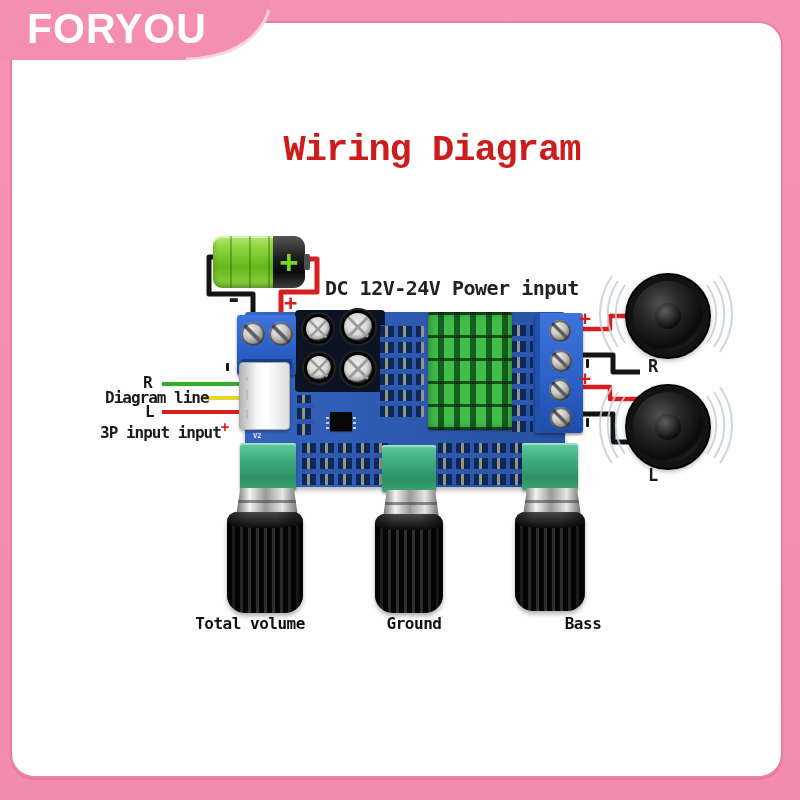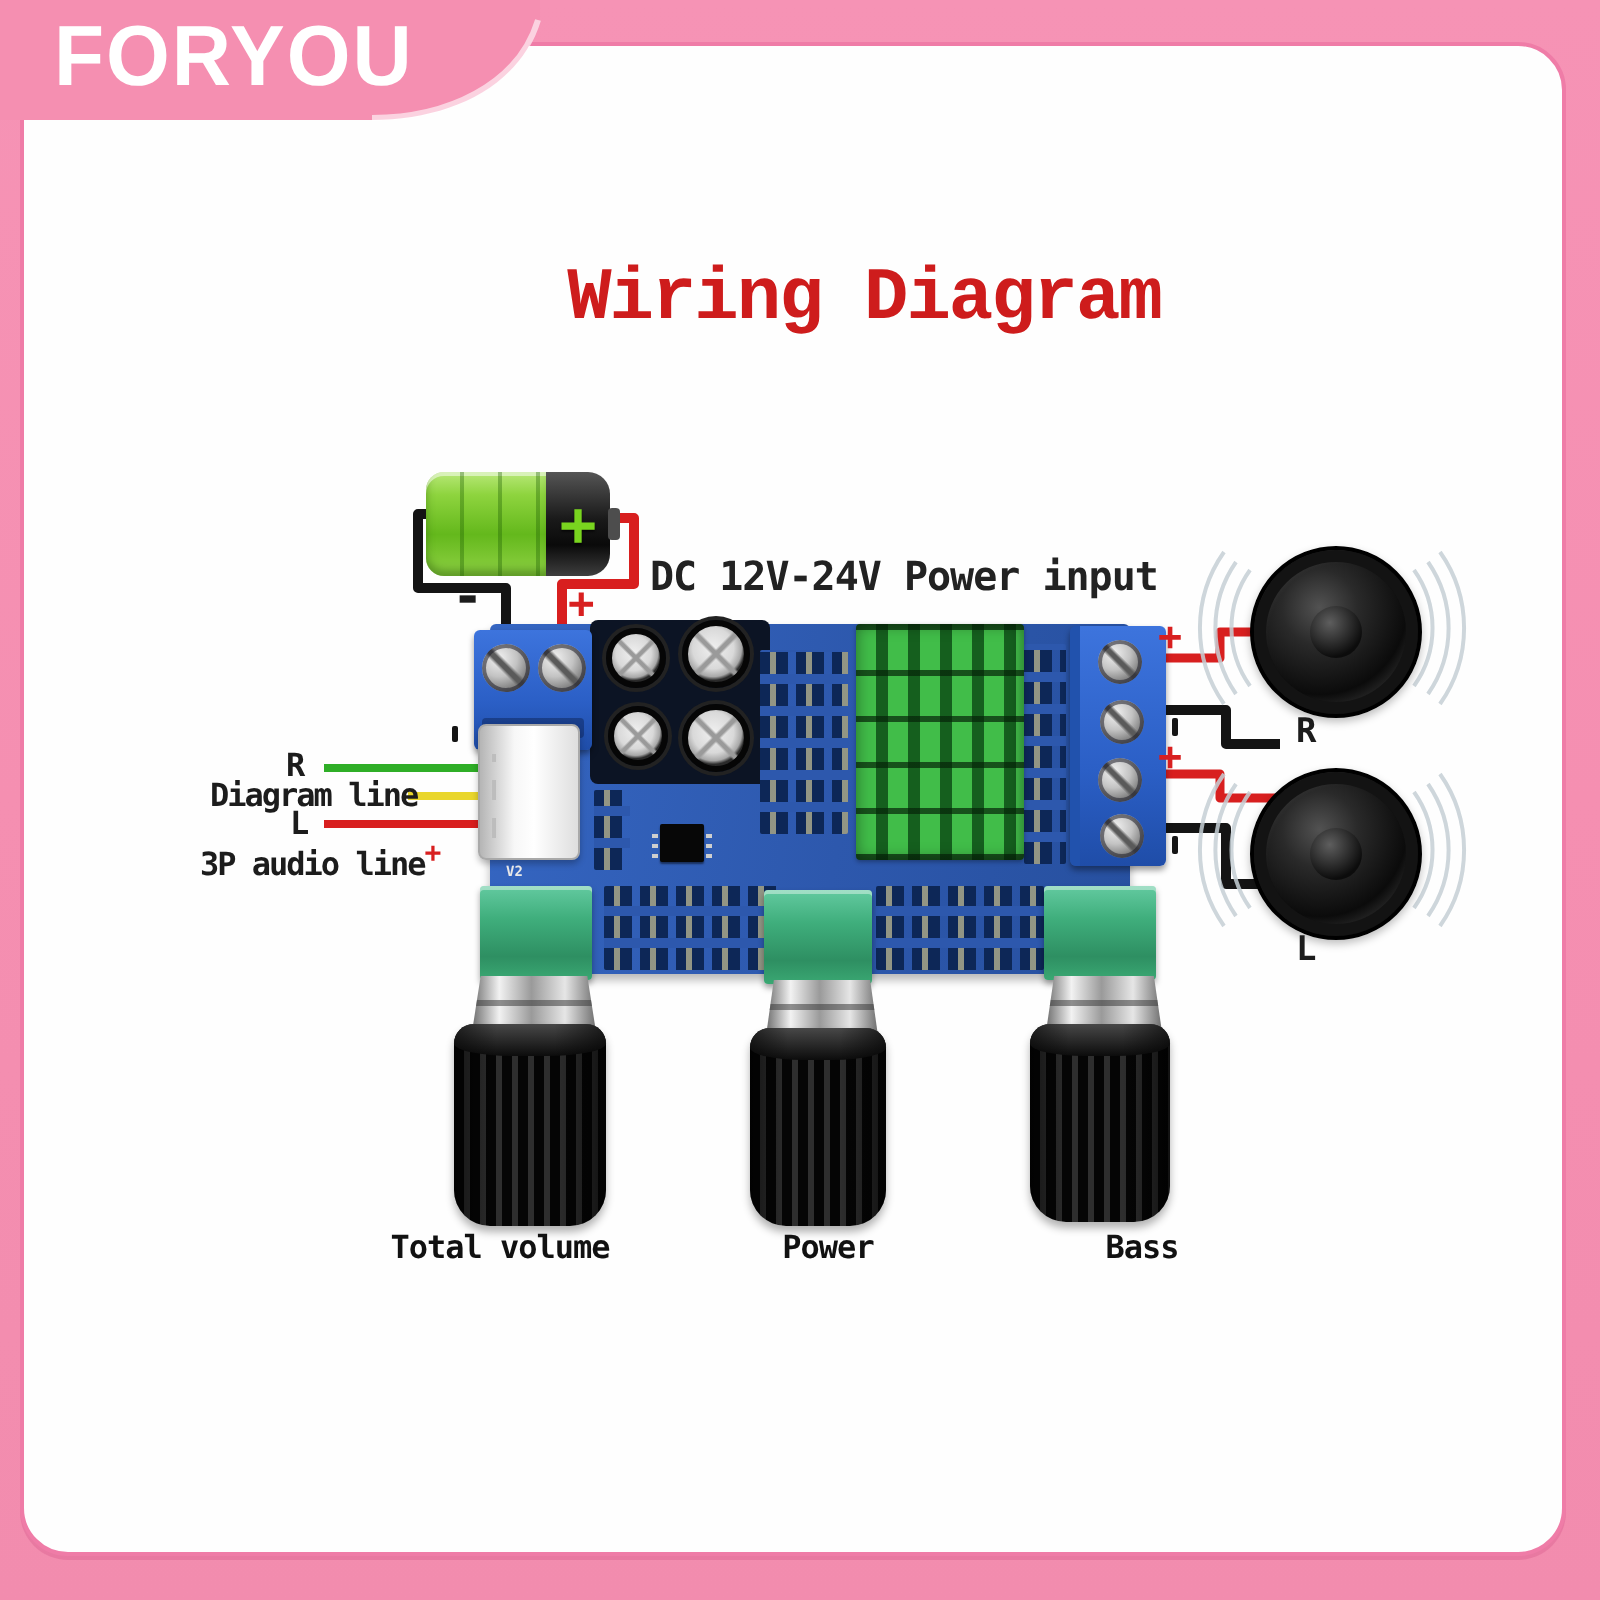--- a/index.html
+++ b/index.html
@@ -100,21 +100,21 @@
     <div class="bat-nub"></div>
   </div>
 
   <div class="lbl" style="left:325px;top:276px;font-size:20px;letter-spacing:-.5px;color:#222;">DC 12V-24V Power input</div>
   <div class="lbl" style="left:226px;top:284px;font-size:26px;font-weight:900;">-</div>
   <div class="lbl plusred" style="left:284px;top:290px;font-size:22px;">+</div>
 
   <div class="lbl" style="left:143px;top:373px;font-size:16px;">R</div>
   <div class="lbl" style="left:105px;top:388px;font-size:16px;letter-spacing:-1px;">Diagram line</div>
   <div class="lbl" style="left:145px;top:402px;font-size:16px;">L</div>
-  <div class="lbl" style="left:100px;top:419px;font-size:16px;letter-spacing:-1px;"><span>3P audio line</span><sup class="plusred" style="font-size:14px;">+</sup></div>
+  <div class="lbl" style="left:100px;top:419px;font-size:16px;letter-spacing:-1px;"><span>3P input input</span><sup class="plusred" style="font-size:14px;">+</sup></div>
   <div class="mark-minus" style="left:226px;top:363px;height:8px;"></div>
 
   <div class="pcb">
     <div class="capzone"></div>
 
     <div class="term" style="left:-8px;top:3px;width:59px;height:60px;">
       <div class="screw" style="left:4px;top:7px;width:24px;height:24px;"></div>
       <div class="screw" style="left:32px;top:7px;width:24px;height:24px;"></div>
       <div style="position:absolute;left:4px;bottom:6px;width:51px;height:10px;background:rgba(10,30,80,.45);border-radius:2px;"></div>
     </div>
@@ -159,16 +159,16 @@
   <div class="lbl" style="left:648px;top:356px;font-size:17px;">R</div>
   <div class="lbl" style="left:648px;top:465px;font-size:17px;">L</div>
 
   <div class="nut" style="left:236px;top:488px;width:62px;height:26px;"></div>
   <div class="nut" style="left:383px;top:490px;width:56px;height:26px;"></div>
   <div class="nut" style="left:523px;top:488px;width:58px;height:26px;"></div>
   <div class="knob" style="left:227px;top:512px;width:76px;height:101px;"></div>
   <div class="knob" style="left:375px;top:514px;width:68px;height:99px;"></div>
   <div class="knob" style="left:515px;top:512px;width:70px;height:99px;"></div>
   <div class="knob-label" style="left:190px;width:120px;">Total volume</div>
-  <div class="knob-label" style="left:379px;width:70px;">Power</div>
-  <div class="knob-label" style="left:536px;width:70px;text-align:center;">Bass</div>
+  <div class="knob-label" style="left:379px;width:70px;">Ground</div>
+  <div class="knob-label" style="left:548px;width:70px;text-align:center;">Bass</div>
 
 </div>
 
 </body></html>

